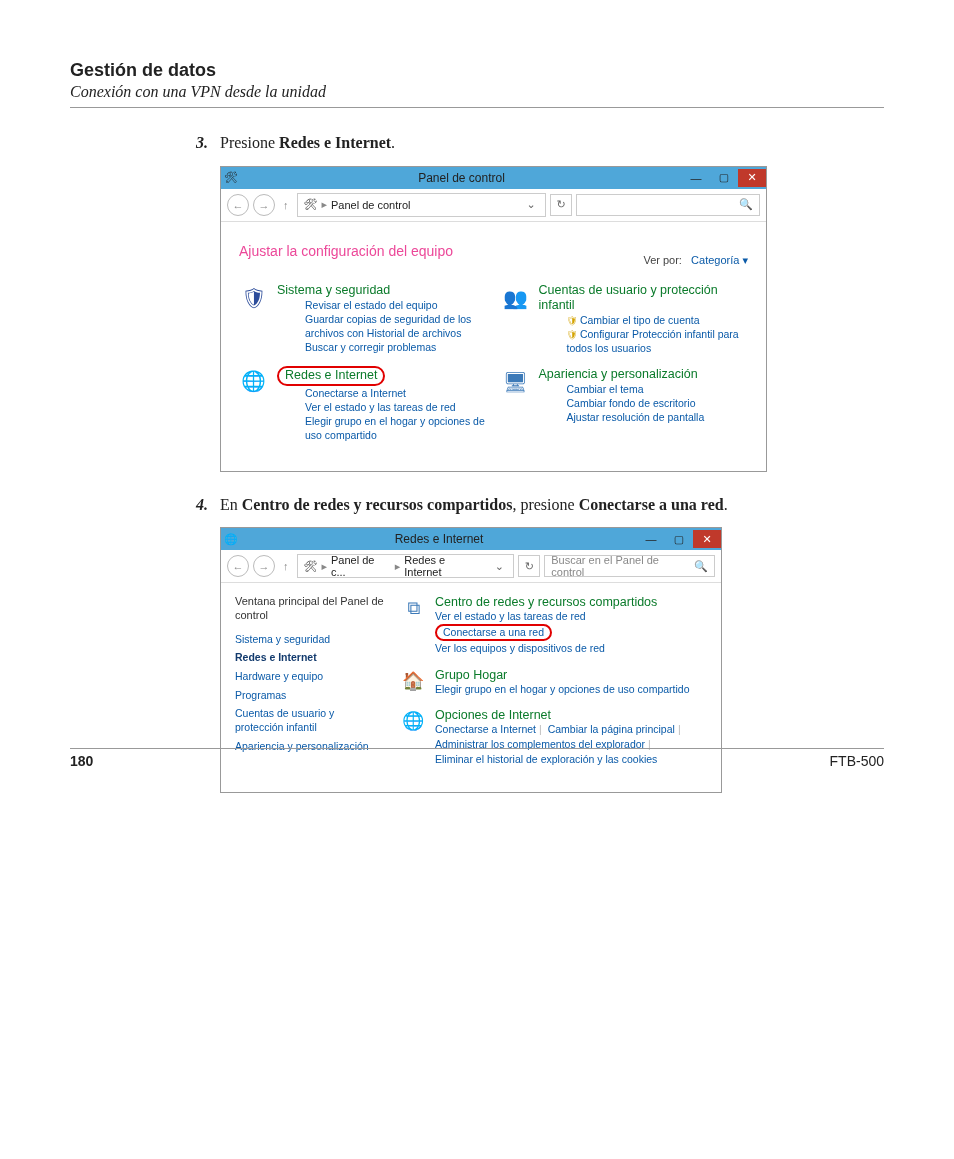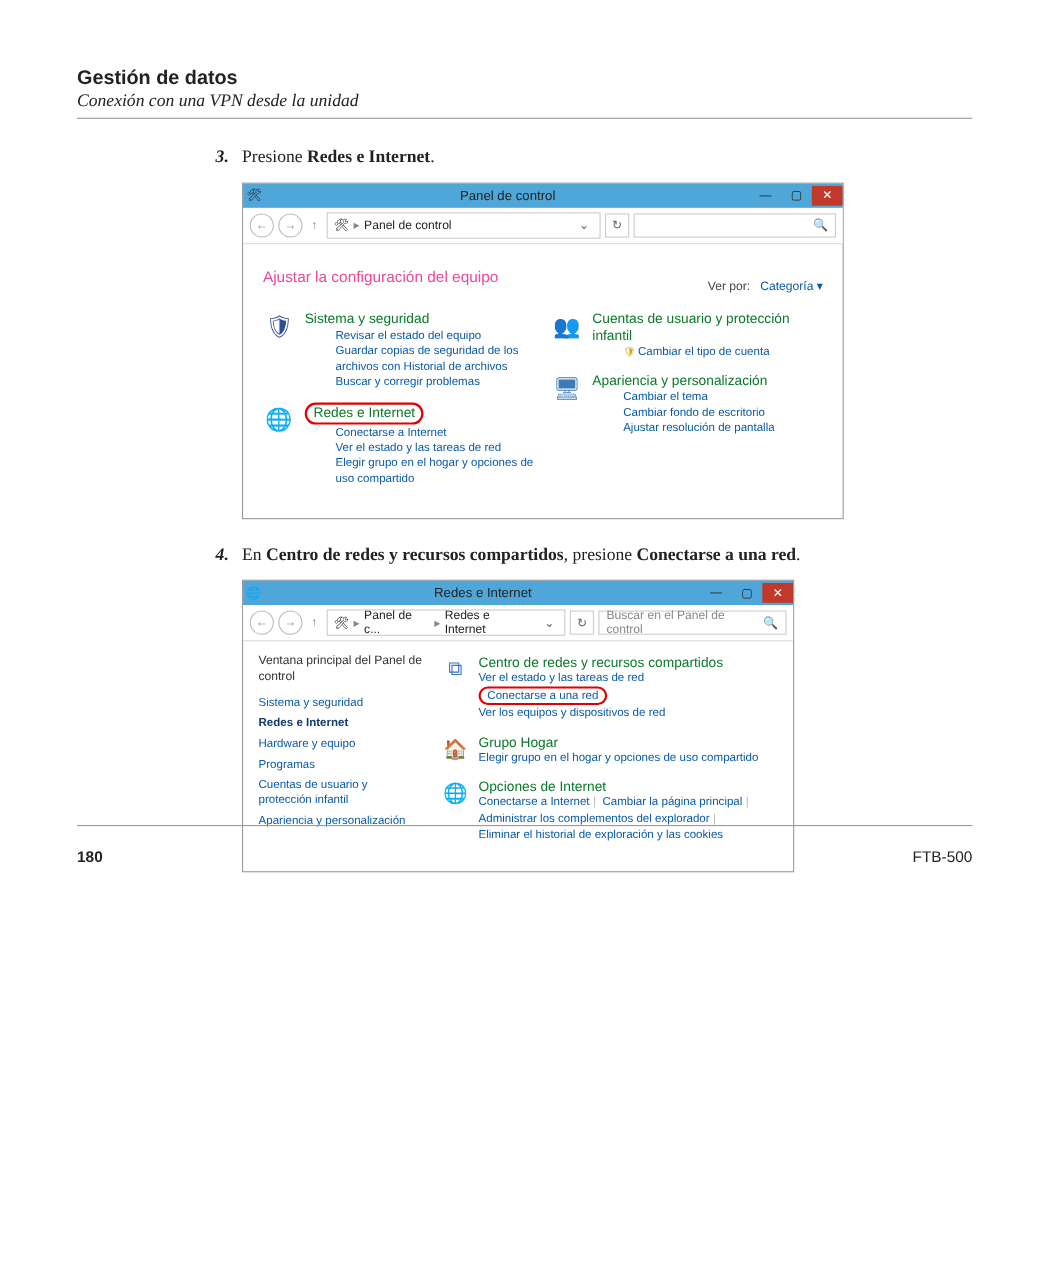--- a/index.html
+++ b/index.html
@@ -45,21 +45,21 @@
   .ni-side a { color:#0a5aa8; display:block; margin:5px 0; text-decoration:none; font-size:10.5px; line-height:1.3; }
   .ni-side a.active { color:#123a6d; font-weight:700; }
   .ni-main { flex:1; padding:12px 10px 14px 6px; }
   .ni-item { display:flex; gap:8px; margin-bottom:12px; }
   .ni-icon { width:26px; height:26px; flex:none; font-size:18px; display:flex; align-items:center; justify-content:center; }
   .ni-text { flex:1; }
   .ni-title { color:#0a7a2a; font-size:12.5px; }
   .ni-links { font-size:10.5px; color:#0a5aa8; line-height:1.4; }
   .ni-links span { color:#0a5aa8; }
   .ni-links .bar { color:#bbb; margin:0 3px; }
-  .footer { position:absolute; left:70px; right:70px; bottom:40px; border-top:1px solid #999; padding-top:20px; display:flex; justify-content:space-between; font-family:Arial, sans-serif; font-size:14px; }
+  .footer { position:absolute; left:70px; right:70px; bottom:58px; border-top:1px solid #999; padding-top:4px; display:flex; justify-content:space-between; font-family:Arial, sans-serif; font-size:14px; }
   .footer .pg { font-weight:700; }
   
   .ic-shield { color:#2d4d9b; }
   .ic-net { color:#2d8b4d; }
   .ic-users { color:#7a9a3d; }
   .ic-display { color:#3d7ab8; }
   .ic-globe { color:#2d6db3; }
   .ic-home { color:#c98b2d; }
 </style>
 </head>
@@ -130,20 +130,21 @@
               <span class="cat-link">Elegir grupo en el hogar y opciones de uso compartido</span>
             </div>
           </div>
         </div>
         <div class="cp-col">
           <div class="cat">
             <div class="cat-icon ic-users">👥</div>
             <div class="cat-text">
               <div class="cat-title">Cuentas de usuario y protección infantil</div>
               <span class="cat-link shield">Cambiar el tipo de cuenta</span>
+              <span class="cat-link shield">Configurar Protección infantil para todos los usuarios</span>
             </div>
           </div>
           <div class="cat">
             <div class="cat-icon ic-display">🖥</div>
             <div class="cat-text">
               <div class="cat-title">Apariencia y personalización</div>
               <span class="cat-link">Cambiar el tema</span>
               <span class="cat-link">Cambiar fondo de escritorio</span>
               <span class="cat-link">Ajustar resolución de pantalla</span>
             </div>

